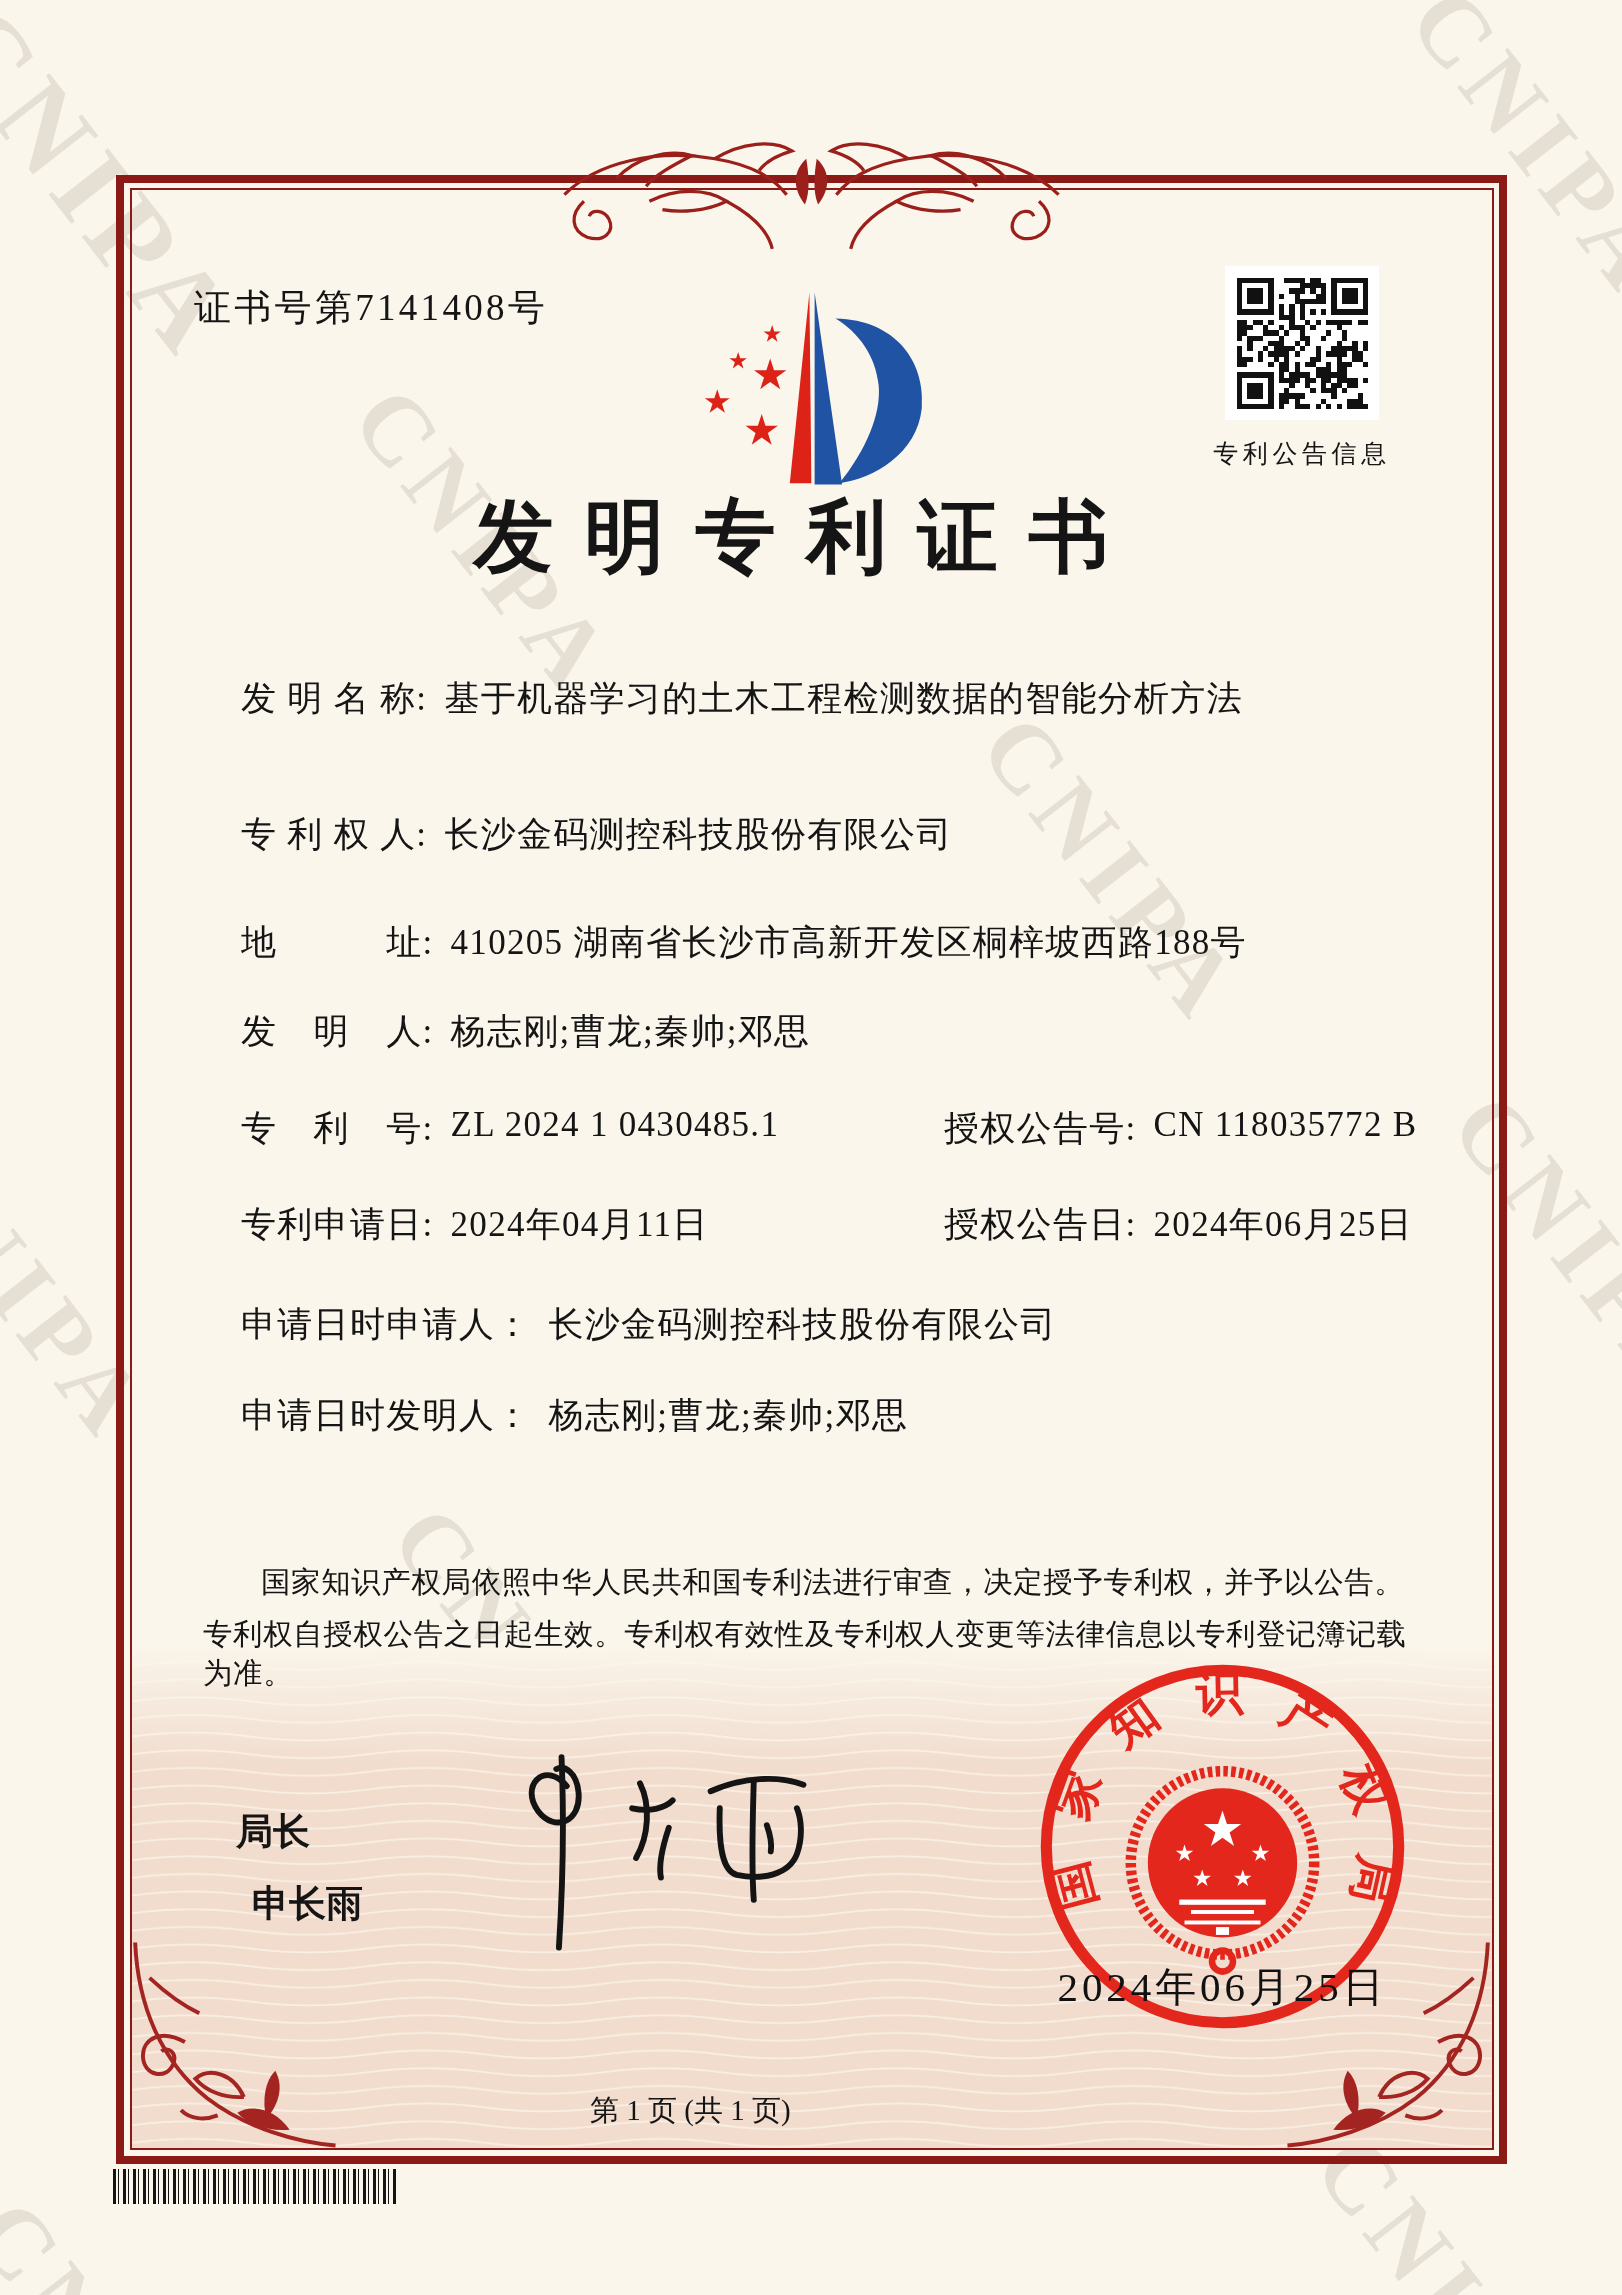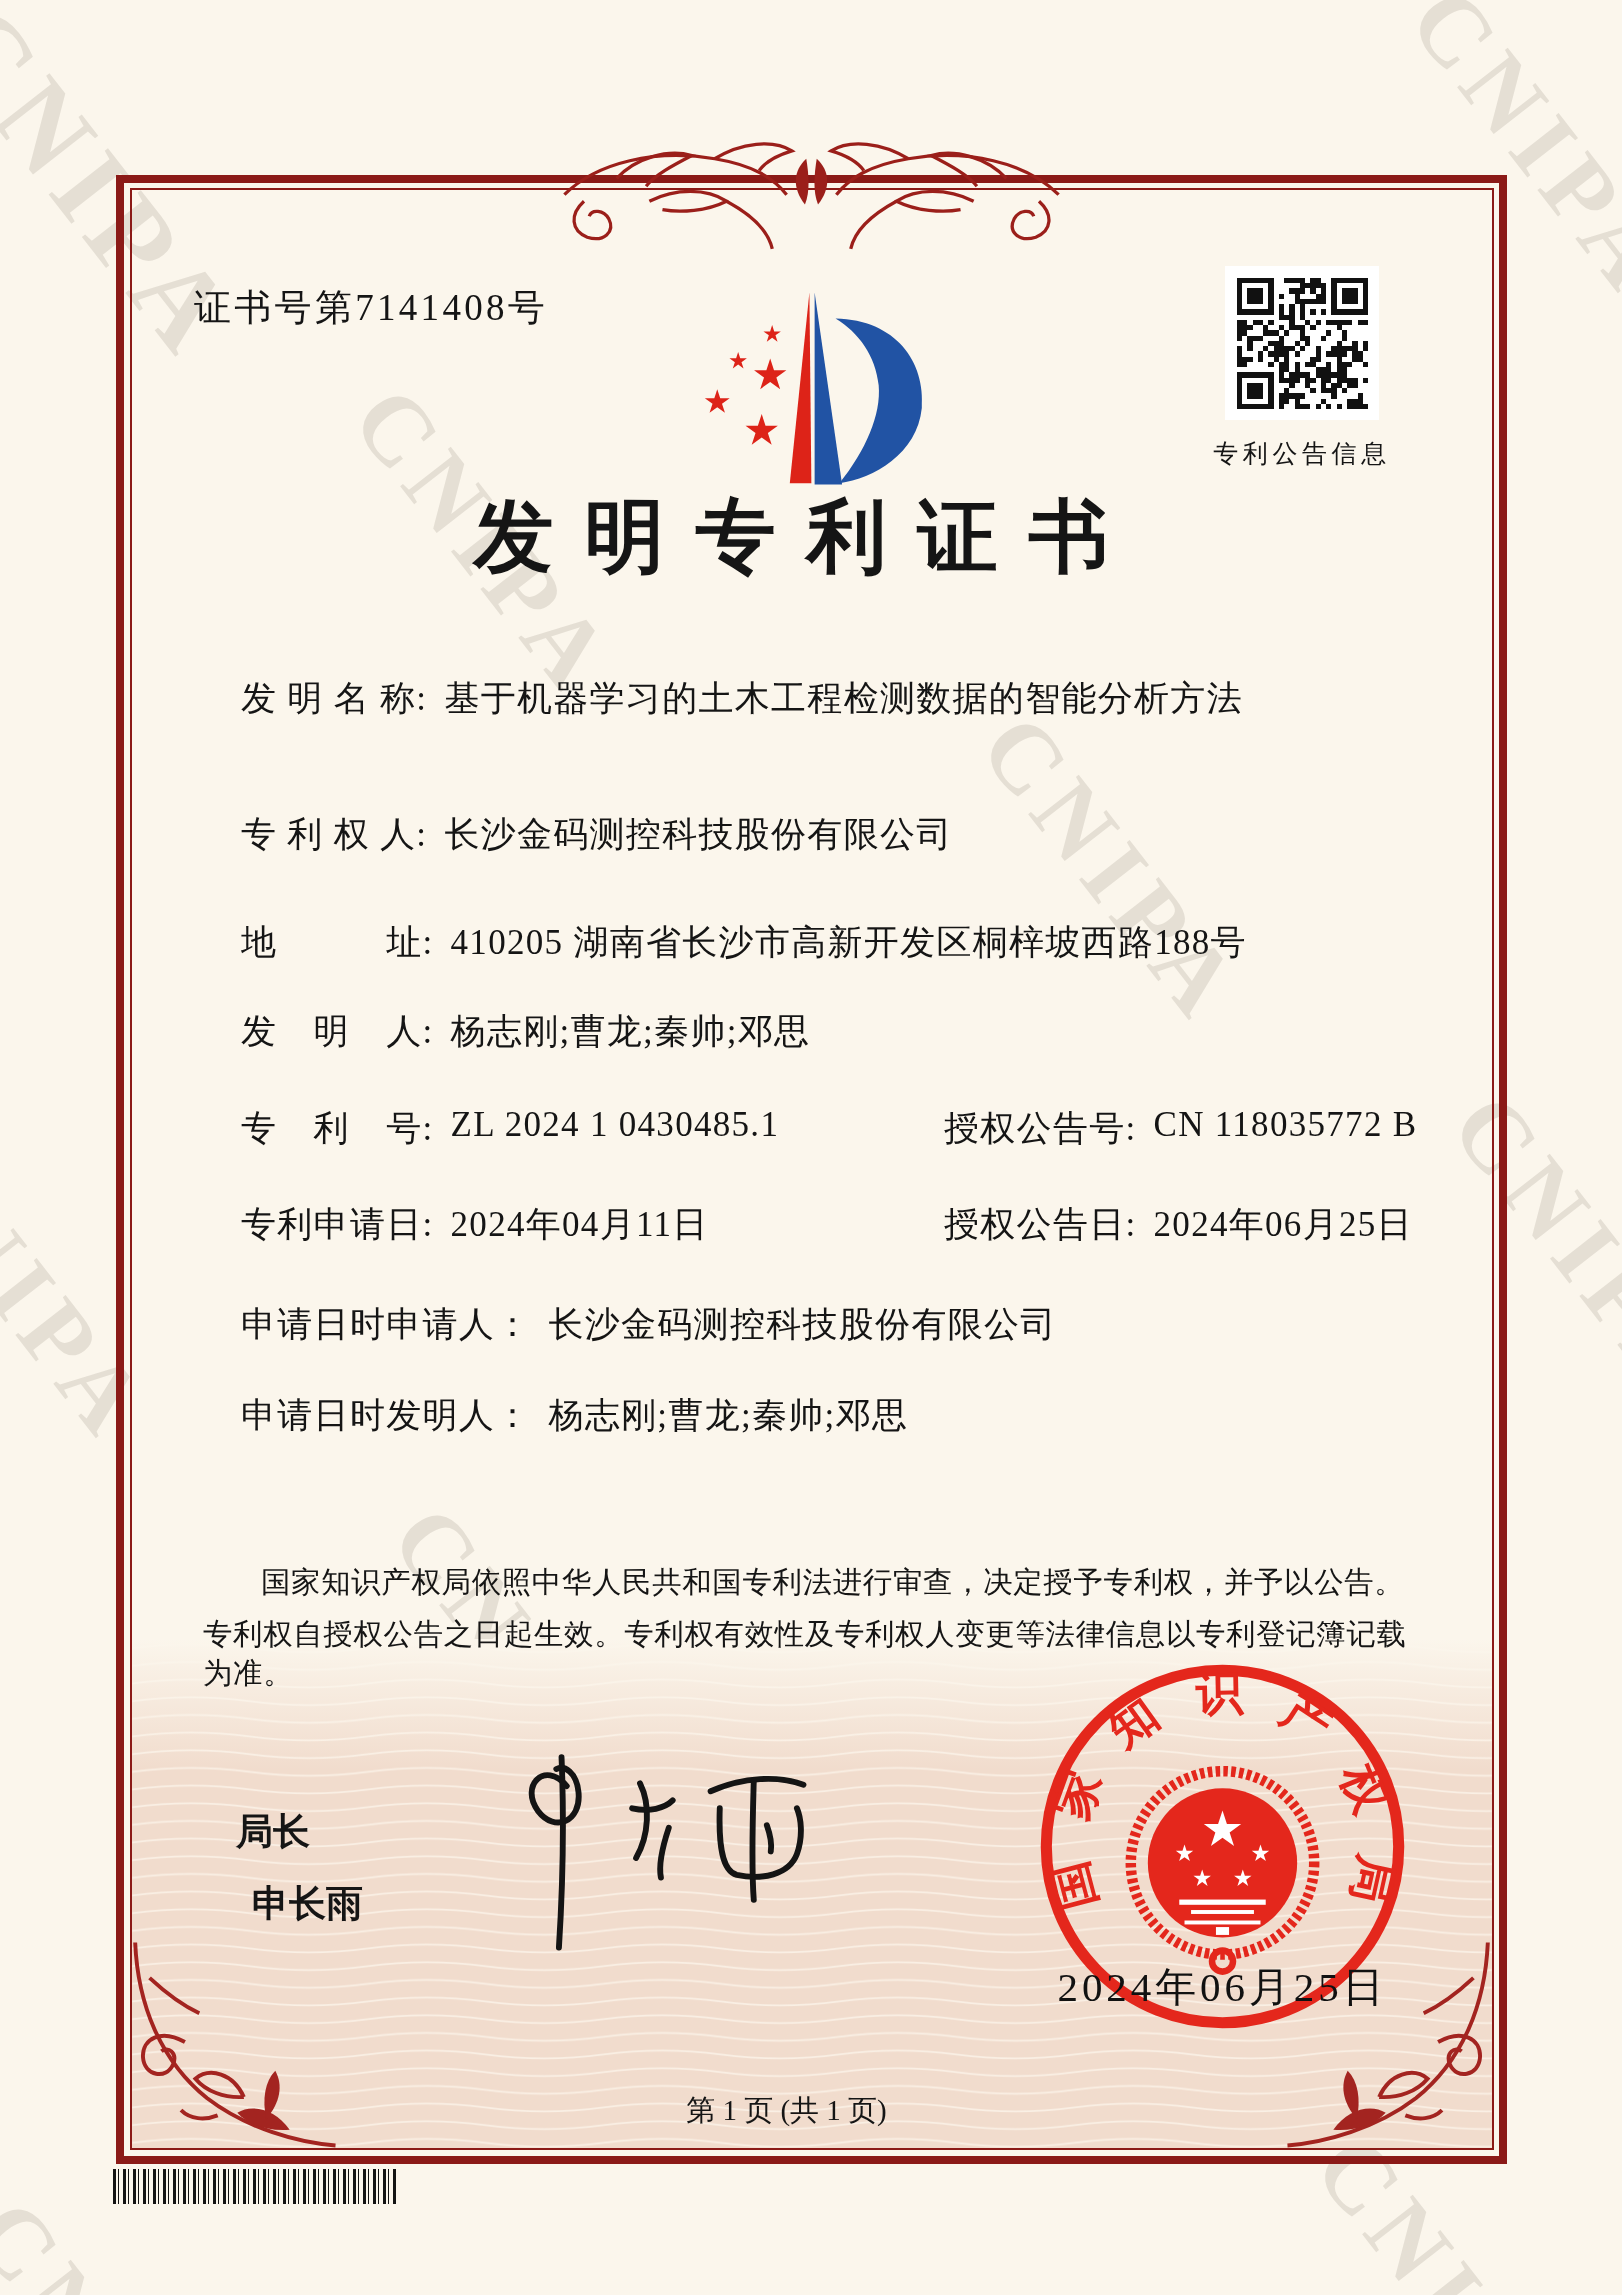--- a/index.html
+++ b/index.html
@@ -48,21 +48,21 @@
   .director-title{position:absolute;left:236px;top:1807px;font-size:37px;font-weight:bold;
       font-family:"Liberation Sans", sans-serif;z-index:5;}
   .director-name{position:absolute;left:236px;top:1879px;font-size:37px;font-weight:bold;
       font-family:"Liberation Sans", sans-serif;z-index:5;margin-left:16px;}
   .signature{position:absolute;left:504px;top:1748px;width:340px;height:216px;z-index:5;}
 
   .seal{position:absolute;left:1026px;top:1650px;width:393px;height:393px;z-index:6;}
   .seal-date{position:absolute;left:1026px;top:1960px;width:393px;text-align:center;font-size:41px;
       letter-spacing:3.9px;color:#111;z-index:7;}
 
-  .footer-page{position:absolute;left:590px;top:2091px;width:393px;text-align:center;
+  .footer-page{position:absolute;left:590px;top:2091px;width:393px;text-align:left;
       font-size:29px;z-index:5;}
 
   .barcode{position:absolute;left:113px;top:2169px;width:283px;height:35px;z-index:5;
       background:repeating-linear-gradient(90deg,
         #141414 0 2.6px, transparent 2.6px 4.6px,
         #141414 4.6px 5.9px, transparent 5.9px 9.8px,
         #141414 9.8px 13px, transparent 13px 15px,
         #141414 15px 16.4px, transparent 16.4px 20px);}
 </style>
 </head>

